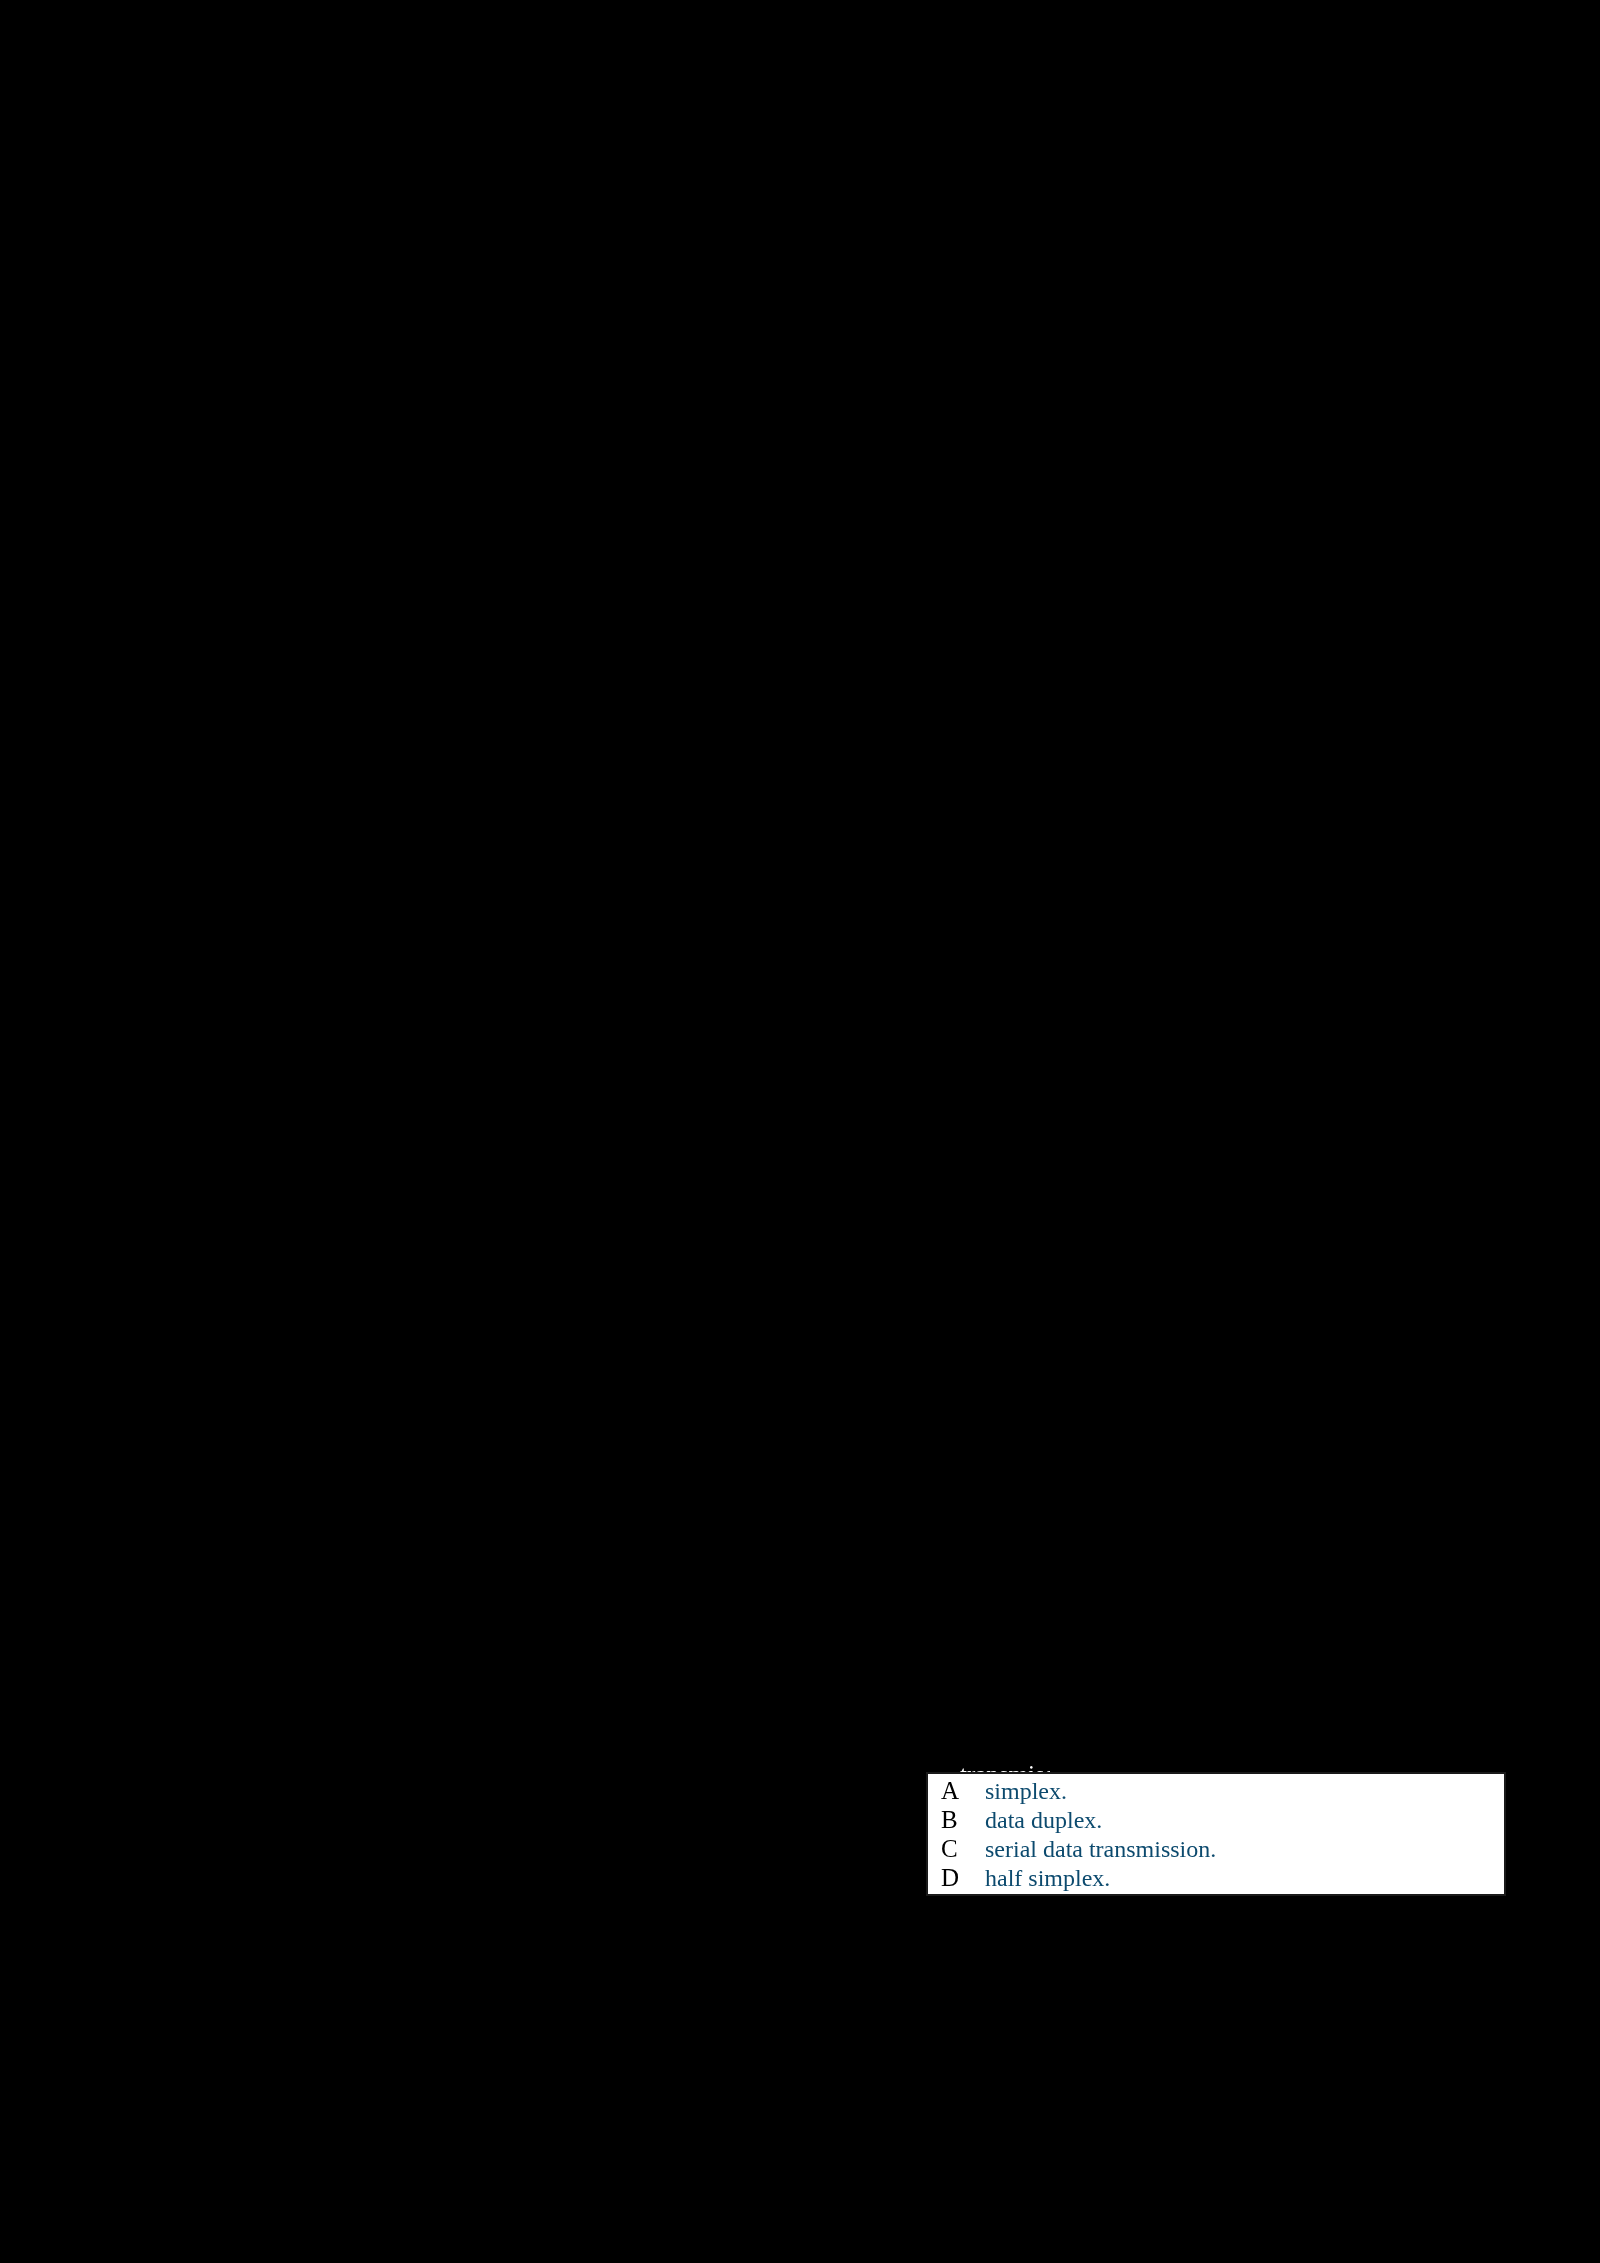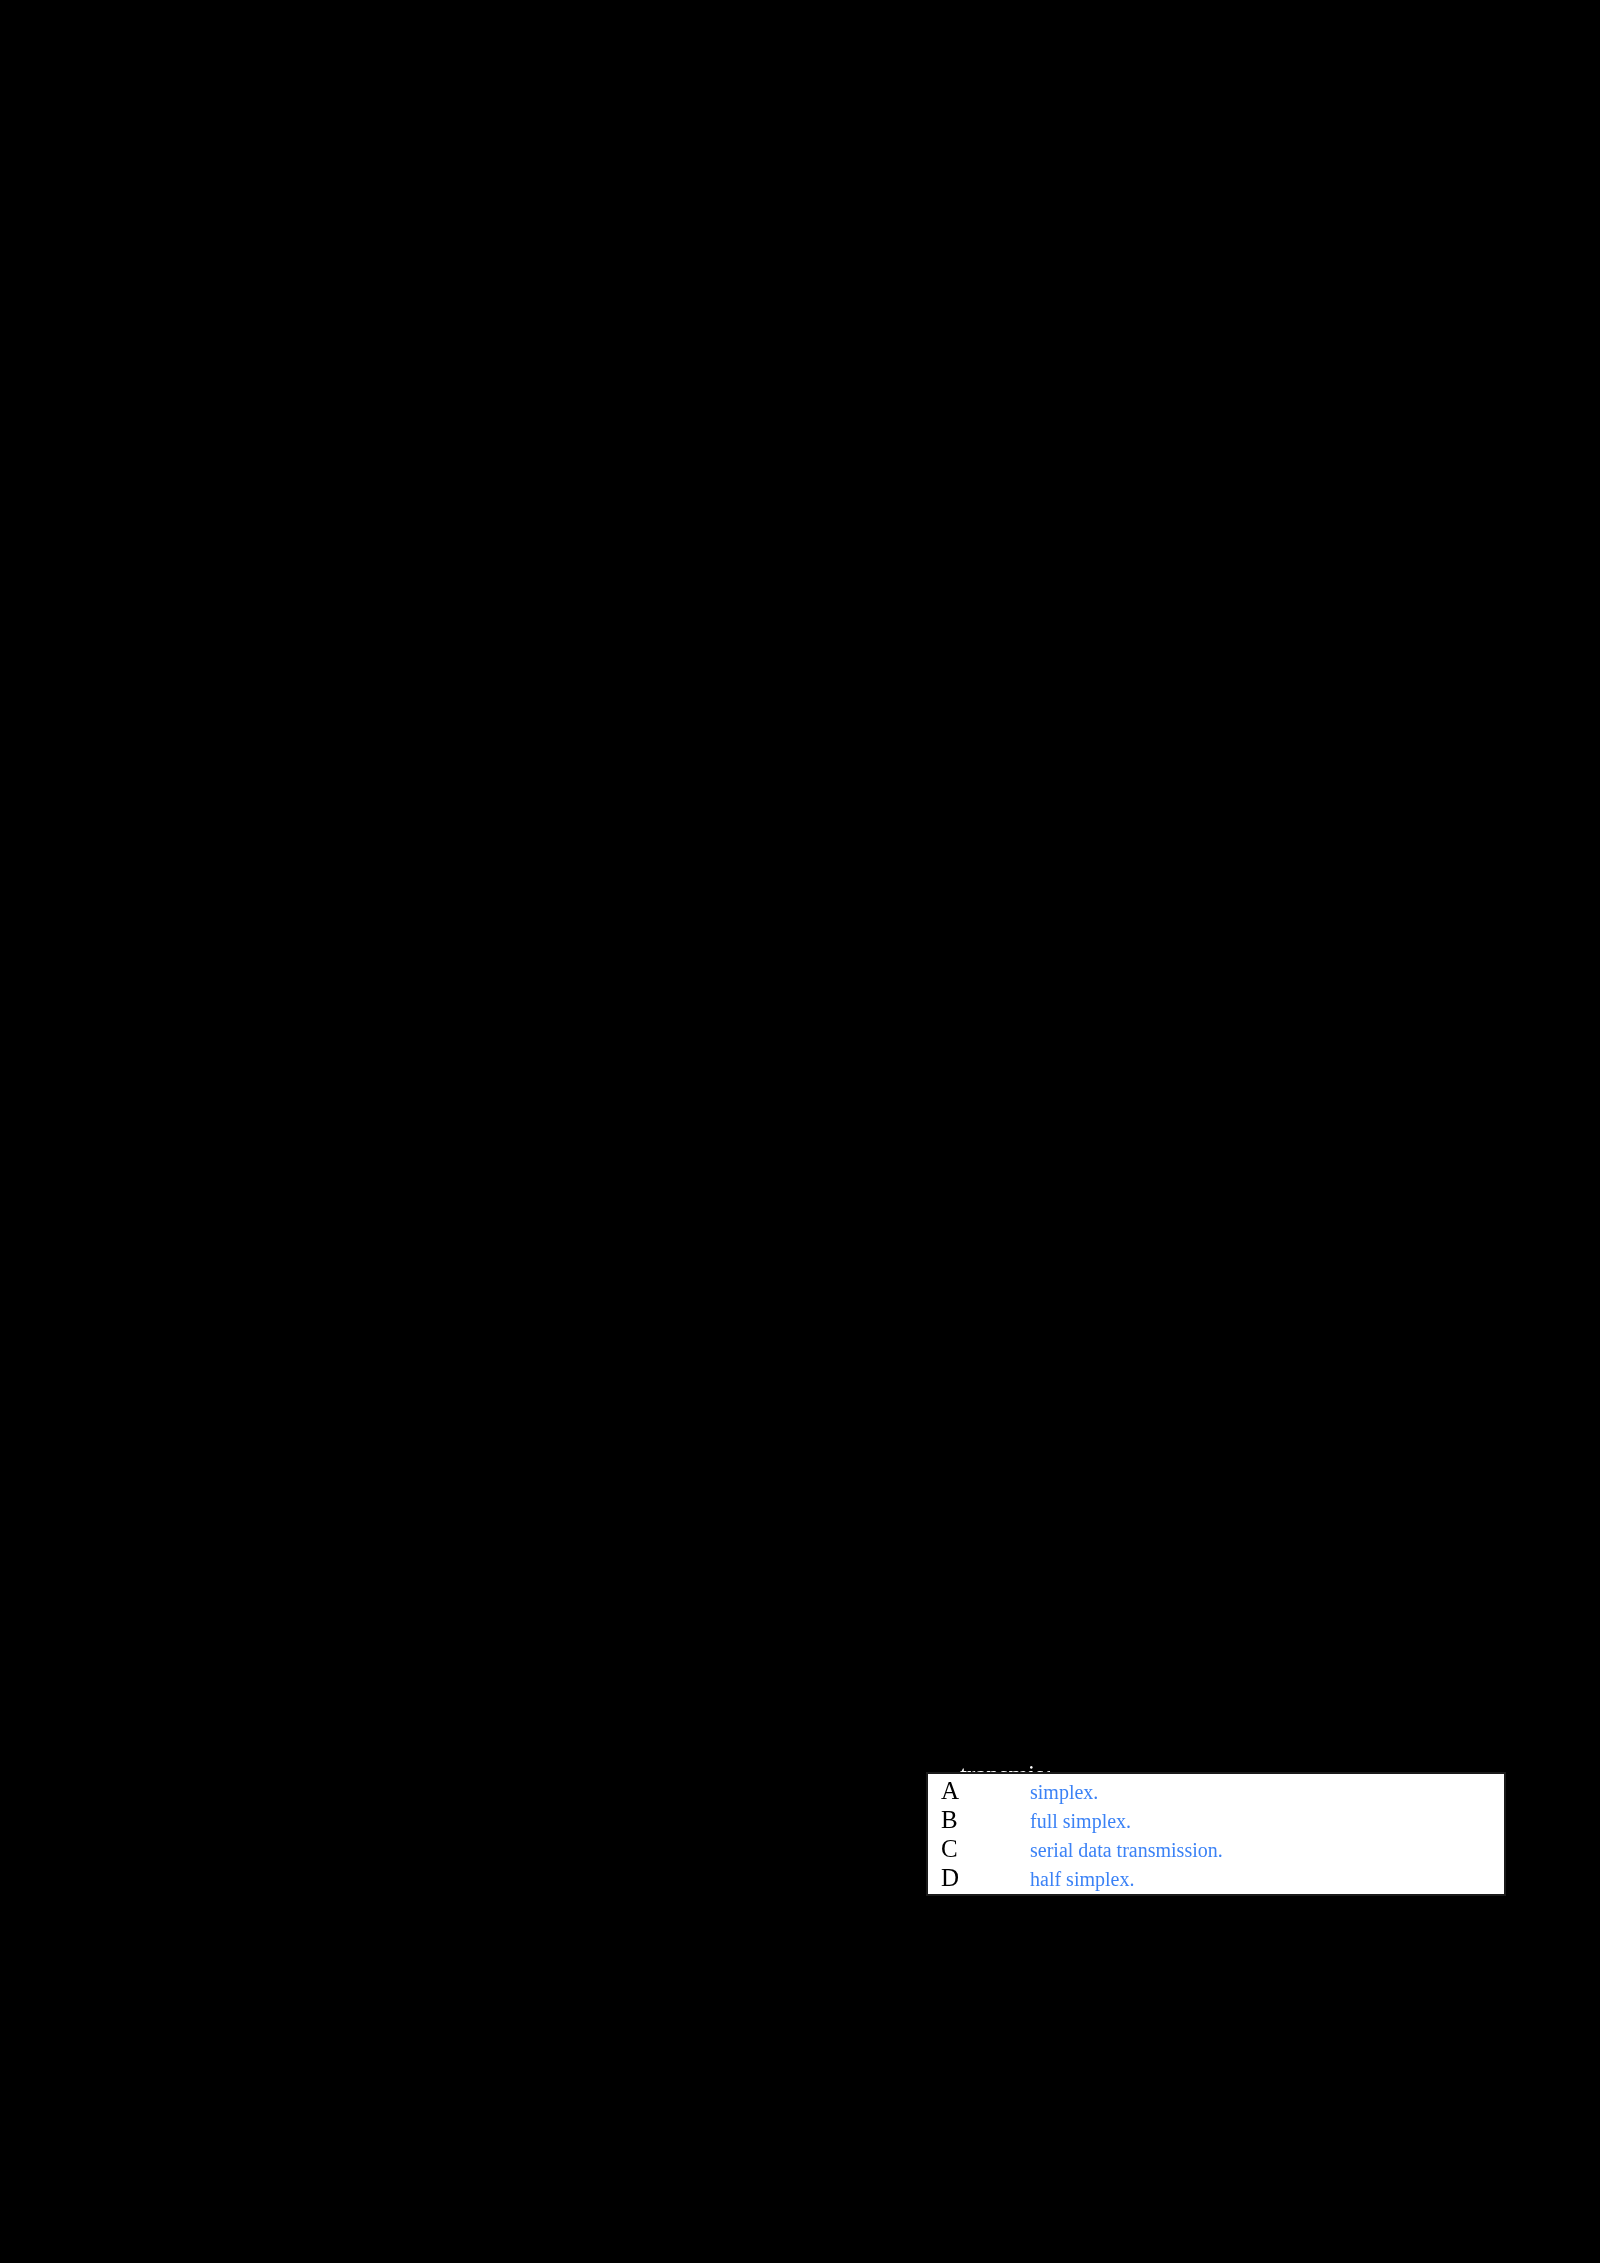--- a/index.html
+++ b/index.html
@@ -40,25 +40,24 @@
     padding-left: 13px;
   }
   .option-letter {
     width: 44px;
     flex: 0 0 44px;
     font-size: 25px;
     font-family: "Liberation Serif", serif;
     color: #000000;
   }
   .option-text {
-    font-size: 20px;
+    font-size: 24px;
     font-family: "Liberation Serif", serif;
-    color: #3b82f6;
+    color: #0c4a6e;
     white-space: nowrap;
-    margin-left: 45px;
   }
   
   .stem-sliver {
     position: absolute;
     left: 960px;
     top: 1762px;
     width: 90px;
     height: 10px;
     overflow: hidden;
     color: #ffffff;
@@ -76,21 +75,21 @@
 
   <div class="options-panel">
 
     <div class="option-row">
       <span class="option-letter">A</span>
       <span class="option-text">simplex.</span>
     </div>
 
     <div class="option-row">
       <span class="option-letter">B</span>
-      <span class="option-text">full simplex.</span>
+      <span class="option-text">data duplex.</span>
     </div>
 
     <div class="option-row">
       <span class="option-letter">C</span>
       <span class="option-text">serial data transmission.</span>
     </div>
 
     <div class="option-row">
       <span class="option-letter">D</span>
       <span class="option-text">half simplex.</span>

